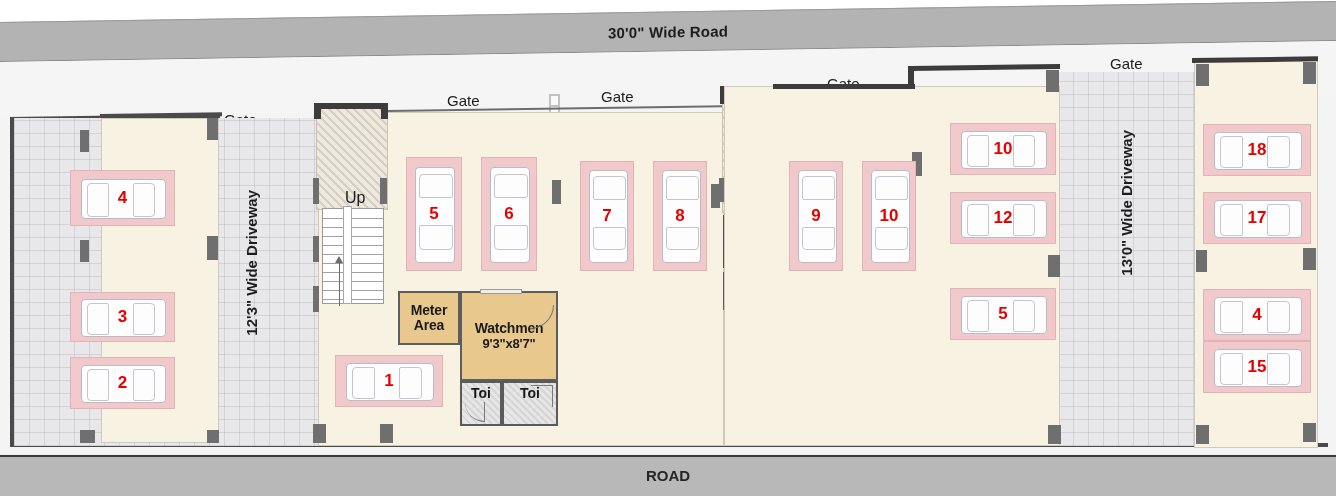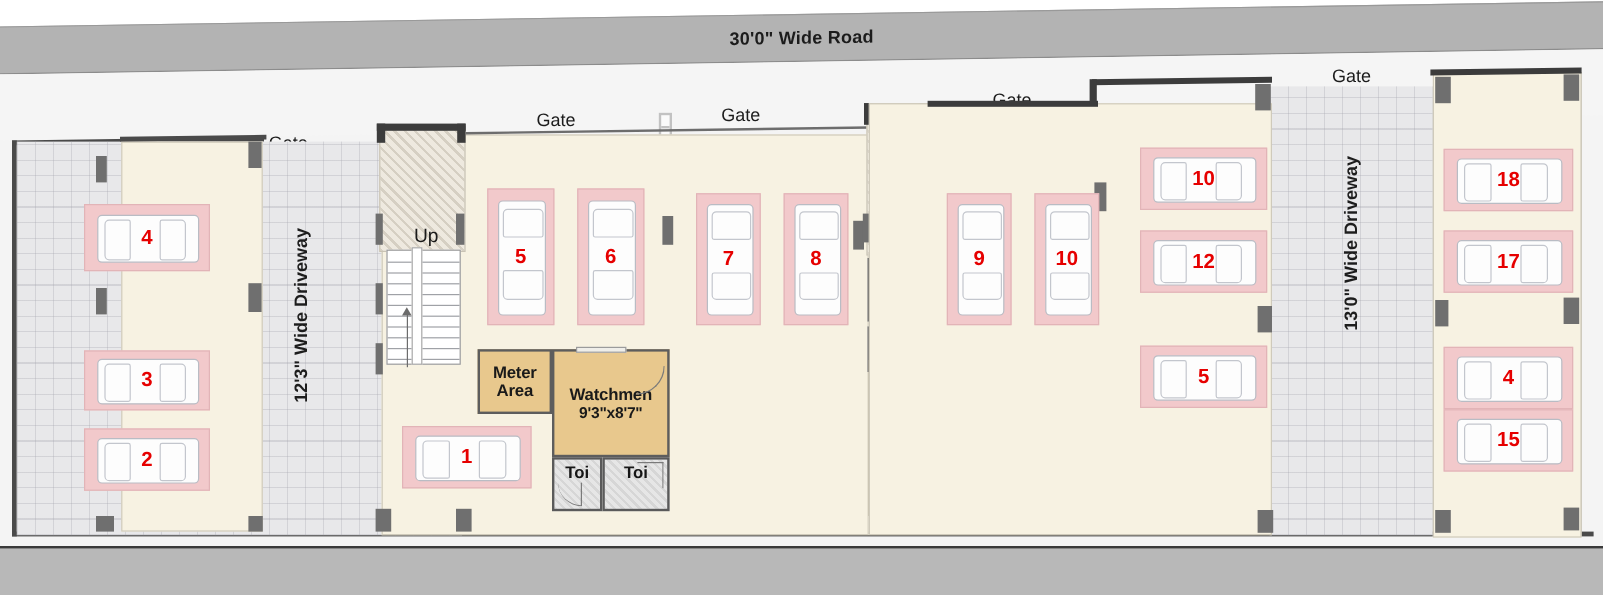--- a/index.html
+++ b/index.html
@@ -473,14 +473,15 @@
     <div class="car car-h" style="left:10px; top:7px; width:88px; height:38px;"></div>
     <div class="stall-num">4</div>
   </div>
 
   <div class="abs stall" style="left:1203px; top:341px; width:108px; height:52px;">
     <div class="car car-h" style="left:10px; top:7px; width:88px; height:38px;"></div>
     <div class="stall-num">15</div>
   </div>
 
   <div class="abs road-bottom"></div>
+  <div class="abs road-bottom-label">ROAD</div>
 
 </div>
 
 </body></html>

